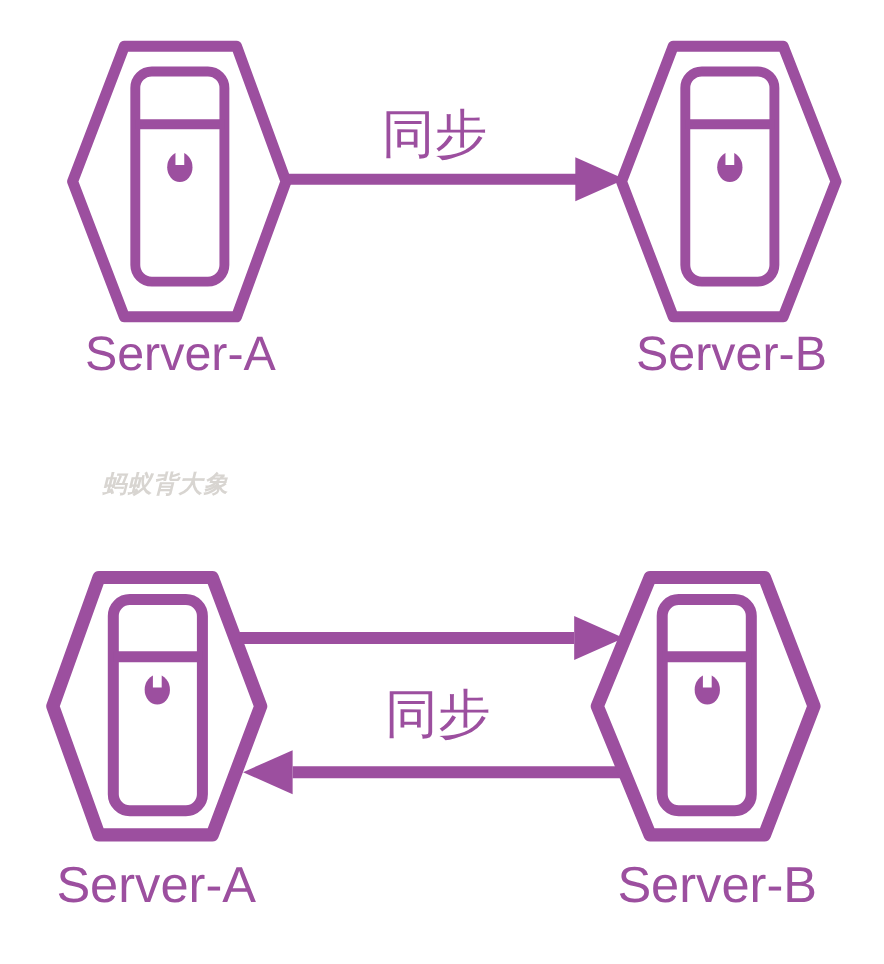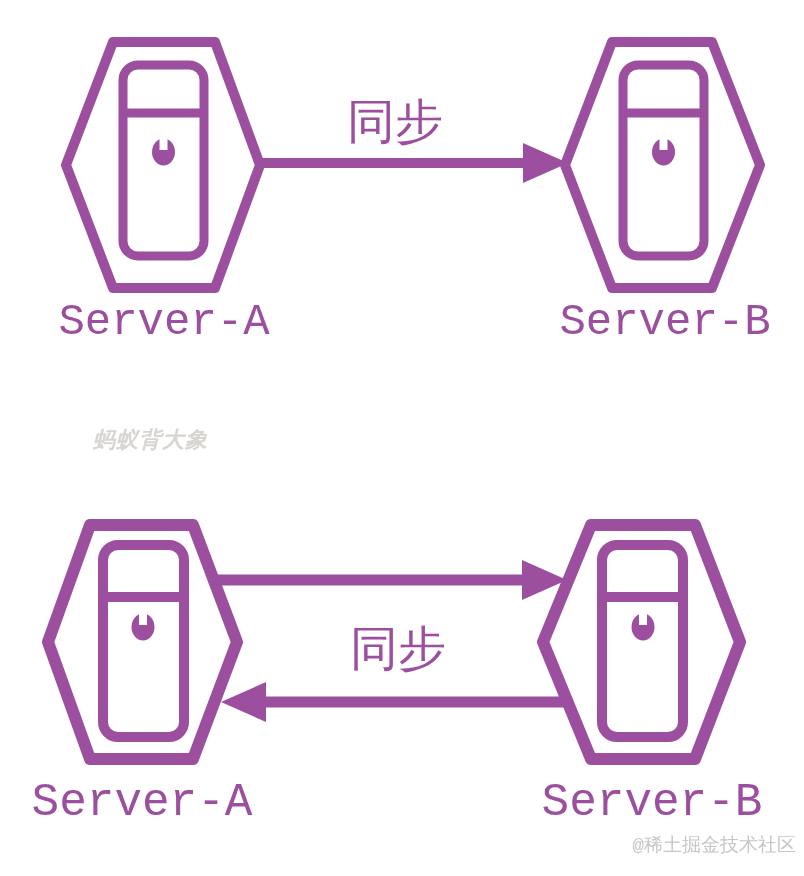--- a/index.html
+++ b/index.html
@@ -8,21 +8,21 @@
     --credit: #C6C6C6;
     --background: #FFFFFF;
   }
   * { margin: 0; padding: 0; box-sizing: border-box; }
   html, body { background: var(--background); }
   .canvas {
     position: relative;
     width: 804px;
     height: 876px;
     background: var(--background);
-    font-family: Liberation Mono, monospace;
+    font-family: Liberation Sans, sans-serif;
     overflow: hidden;
   }
   .shapes { position: absolute; left: 0; top: 0; }
   .stroke { fill: none; stroke: var(--accent); }
   .fillacc { fill: var(--accent); stroke: none; }
   .fillbg { fill: var(--background); stroke: none; }
   .label {
     position: absolute;
     color: var(--accent);
     text-align: center;
@@ -106,15 +106,14 @@
   <div class="label sync-label" style="left:295px; top:90px;">同步</div>
   <div class="label node-label-top" style="left:14px; top:297px;">Server-A</div>
   <div class="label node-label-top" style="left:515px; top:297px;">Server-B</div>
 
   <div class="watermark">蚂蚁背大象</div>
 
   <div class="label sync-label" style="left:298px; top:617px;">同步</div>
   <div class="label node-label-bot" style="left:-8px; top:777px;">Server-A</div>
   <div class="label node-label-bot" style="left:502px; top:777px;">Server-B</div>
 
-  <div class="credit">@稀土掘金技术社区</div>
 
 </div>
 
 </body></html>

